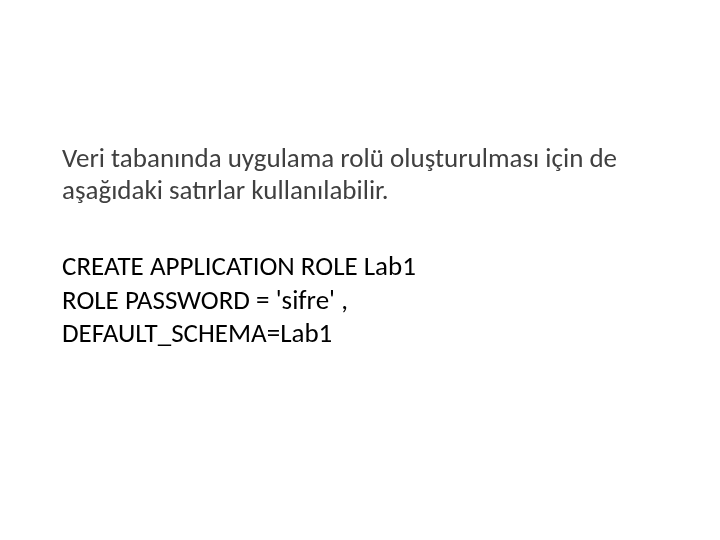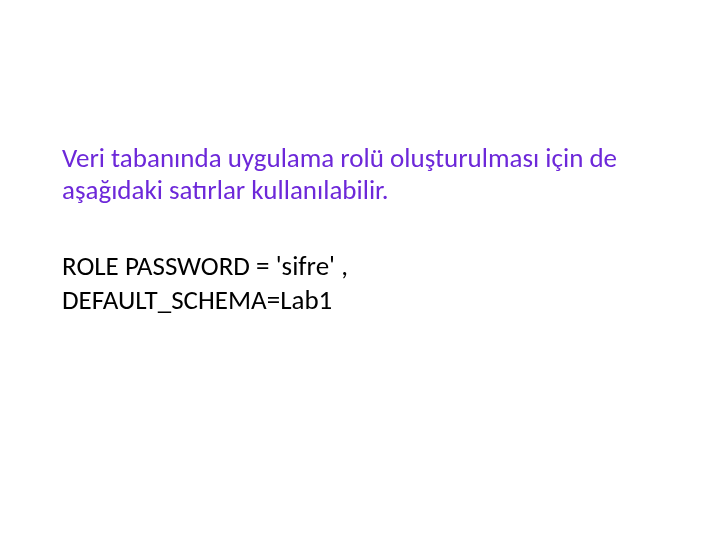--- a/index.html
+++ b/index.html
@@ -17,36 +17,37 @@
     }
     .content {
       position: absolute;
       left: 62px;
       top: 142px;
       width: 600px;
     }
     .intro-text {
       font-size: 27px;
       line-height: 1.2;
-      color: #6d28d9;
+      color: #404040;
       margin-bottom: 42px;
       font-weight: 400;
     }
     .code-block {
       font-size: 27px;
       line-height: 1.25;
       color: #000000;
       font-weight: 400;
     }
     .code-line {
       display: block;
     }
   </style>
 </head>
 <body>
 
 <div class="content">
   <p class="intro-text">Veri tabanında uygulama rolü oluşturulması için de aşağıdaki satırlar kullanılabilir.</p>
   <div class="code-block">
+    <span class="code-line">CREATE APPLICATION ROLE Lab1</span>
     <span class="code-line">ROLE PASSWORD = 'sifre' ,</span>
     <span class="code-line">DEFAULT_SCHEMA=Lab1</span>
   </div>
 </div>
 
 </body></html>

